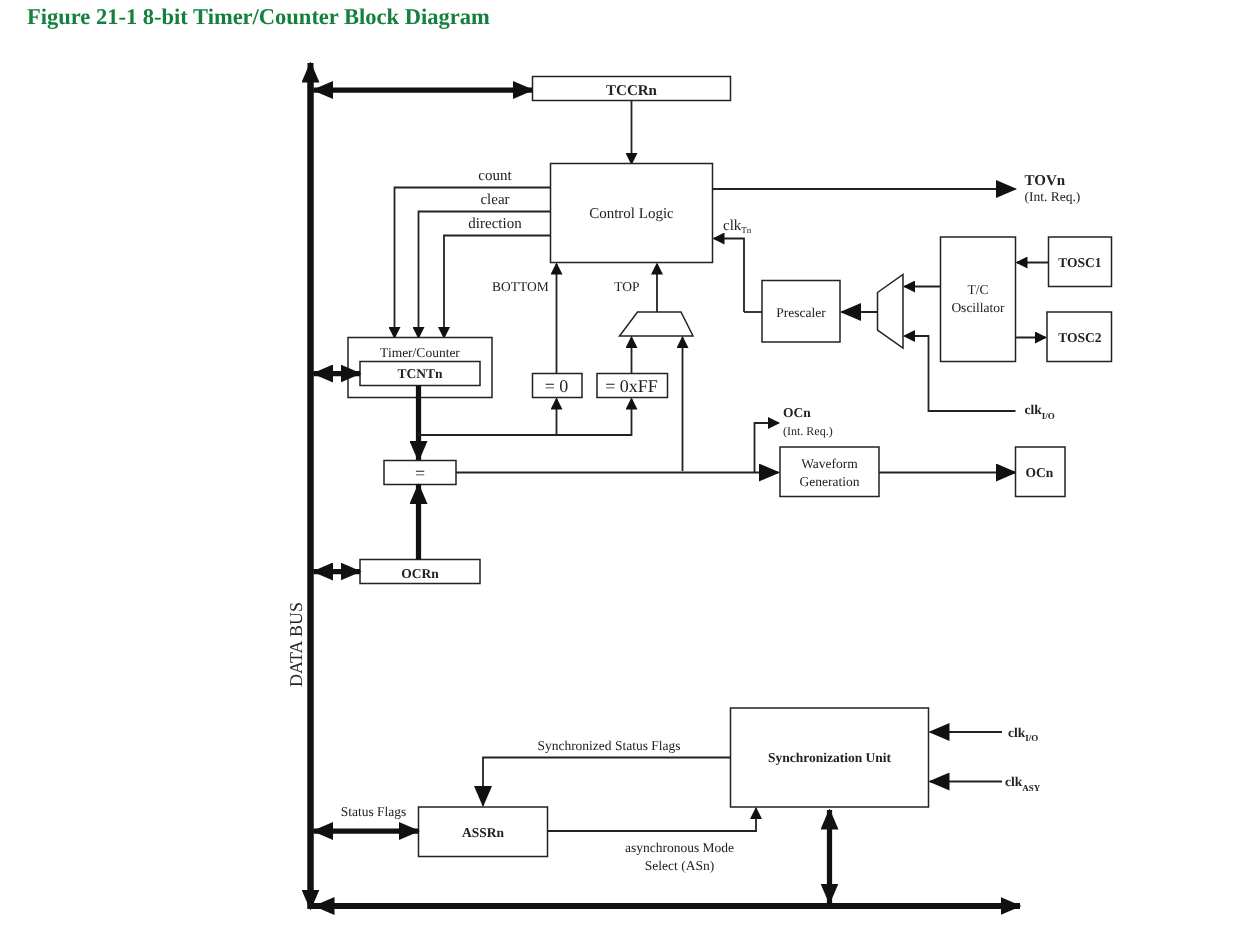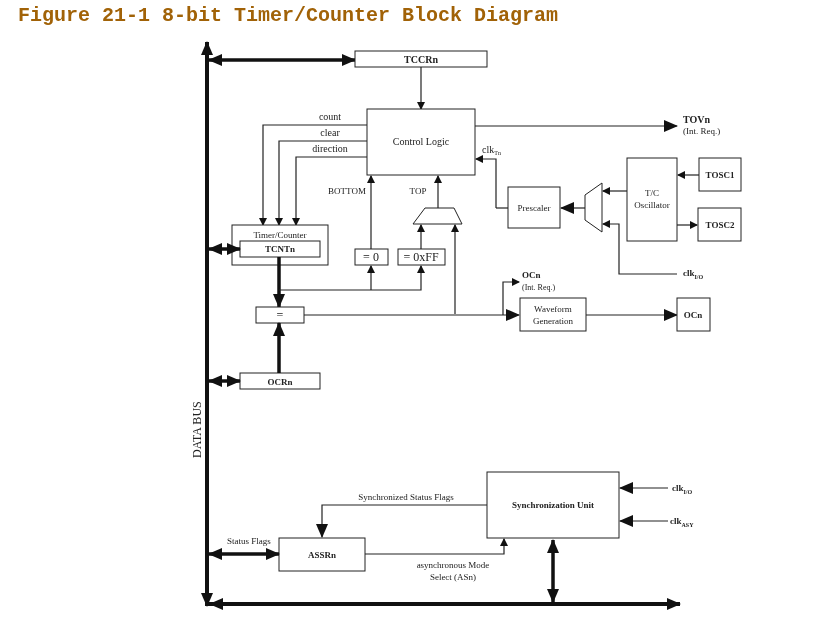--- a/index.html
+++ b/index.html
@@ -1,17 +1,17 @@
 <!DOCTYPE html>
 <html><head>
 <meta charset="utf-8">
 <style>
   html, body { margin:0; padding:0; background:#ffffff; }
   body { width:825px; height:633px; position:relative; overflow:hidden; }
-  .title { position:absolute; left:18px; top:4px; font-family:Liberation Mono, monospace; font-weight:bold; font-size:20px; color:#a16207; }
+  .title { position:absolute; left:18px; top:4px; font-family:Liberation Serif, serif; font-weight:bold; font-size:15px; color:#15803d; }
   svg { position:absolute; left:0; top:0; }
   .lbl { font-family:"Liberation Serif", serif; font-size:10px; fill:#222; }
   .b { font-weight:bold; }
   .box { fill:#fff; stroke:#222; stroke-width:1; }
   .ln { stroke:#222; stroke-width:1.2; fill:none; }
   .bus { stroke:#111; stroke-width:4; fill:none; }
   .thick { stroke:#111; stroke-width:3.5; fill:none; }
 </style>
 </head>
 <body>

